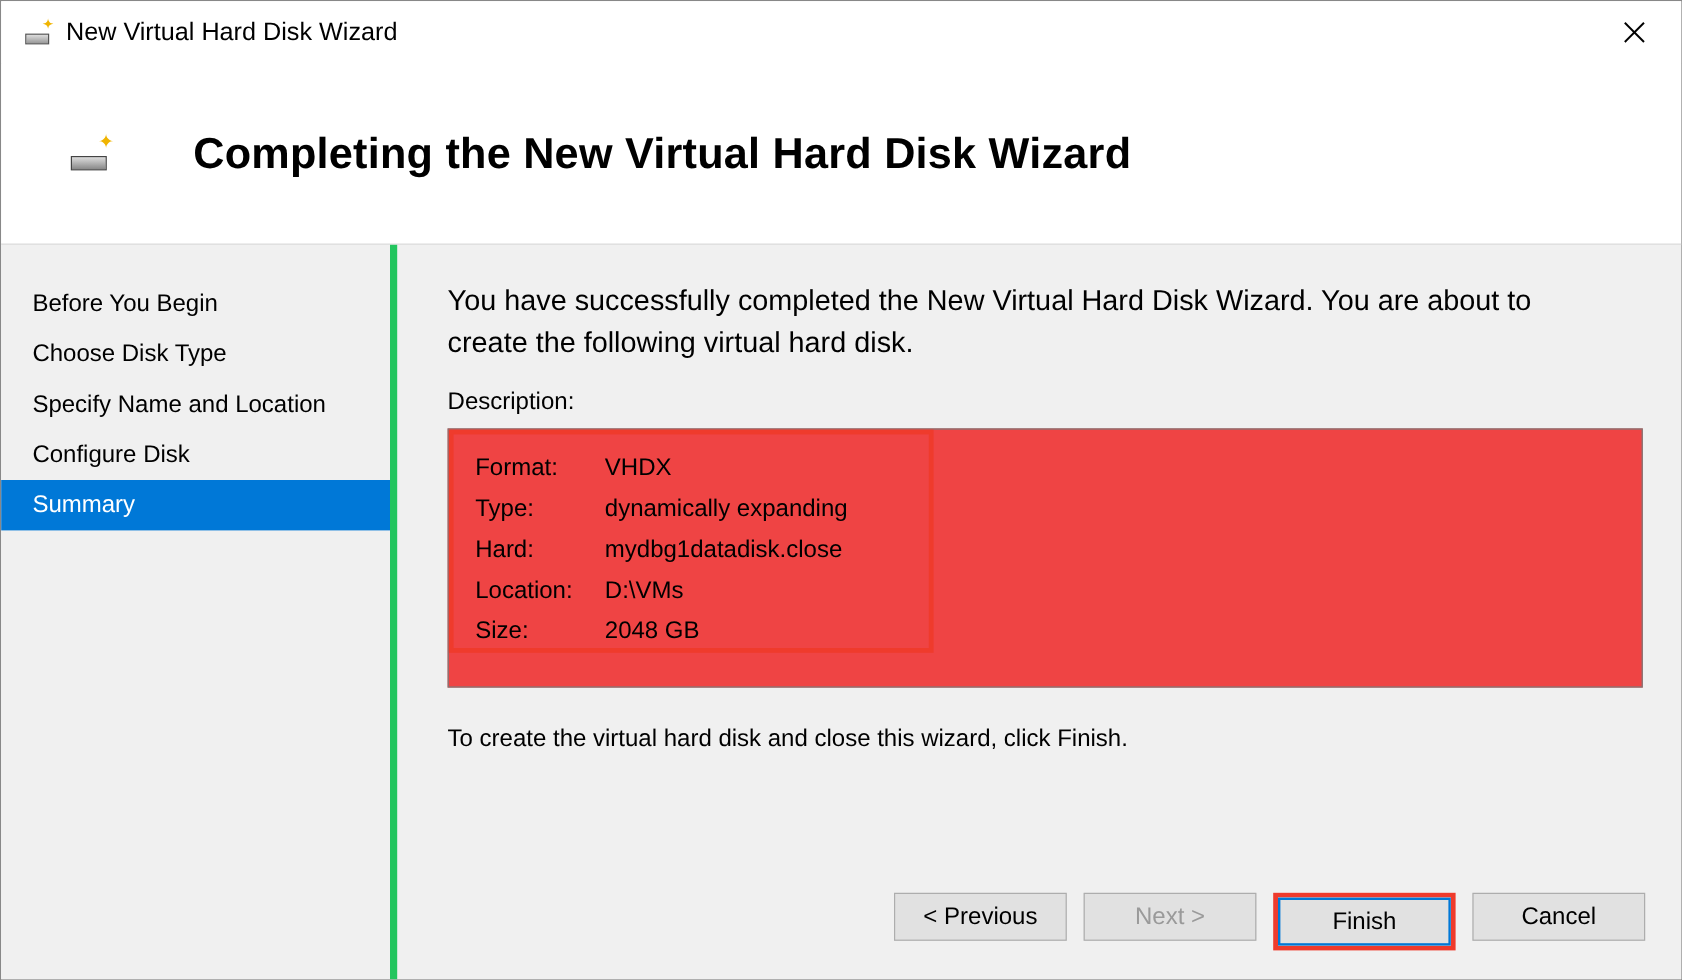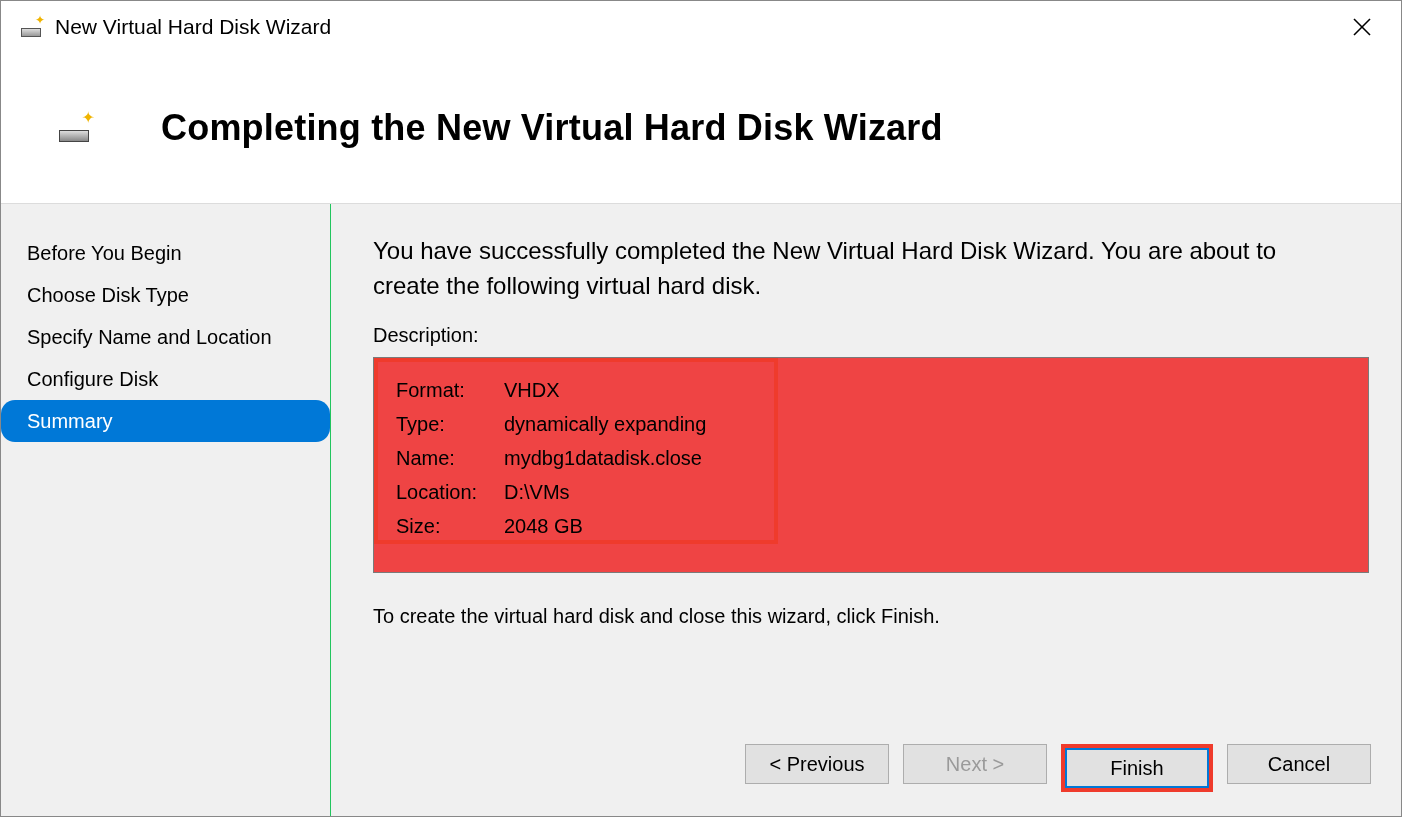--- a/index.html
+++ b/index.html
@@ -57,33 +57,32 @@
   .body-area {
     flex: 1;
     background: #f0f0f0;
     border-top: 1px solid #dcdcdc;
     display: flex;
     position: relative;
   }
   .sidebar {
     width: 336px;
     padding-top: 28px;
-    border-right: 1px solid #22c55e;
+    border-right: 6px solid #22c55e;
   }
   .step {
     height: 42px;
     padding-left: 26px;
     display: flex; align-items: center;
     font-size: 20px;
     cursor: pointer;
   }
   .step.selected {
     background: #0078d7;
     color: #fff;
-    border-radius: 14px;
   }
   .content {
     flex: 1;
     padding: 30px 32px 0 42px;
     position: relative;
   }
   .intro { font-size: 24px; line-height: 1.45; max-width: 960px; }
   .desc-label { margin-top: 20px; font-size: 20px; }
   .desc-box {
     margin-top: 10px;
@@ -185,21 +184,21 @@
         <div class="highlight-box"></div>
         <div class="desc-row">
           <span class="k">Format:</span>
           <span>VHDX</span>
         </div>
         <div class="desc-row">
           <span class="k">Type:</span>
           <span>dynamically expanding</span>
         </div>
         <div class="desc-row">
-          <span class="k">Name:</span>
+          <span class="k">Hard:</span>
           <span>mydbg1datadisk.close</span>
         </div>
         <div class="desc-row">
           <span class="k">Location:</span>
           <span>D:\VMs</span>
         </div>
         <div class="desc-row">
           <span class="k">Size:</span>
           <span>2048 GB</span>
         </div>

